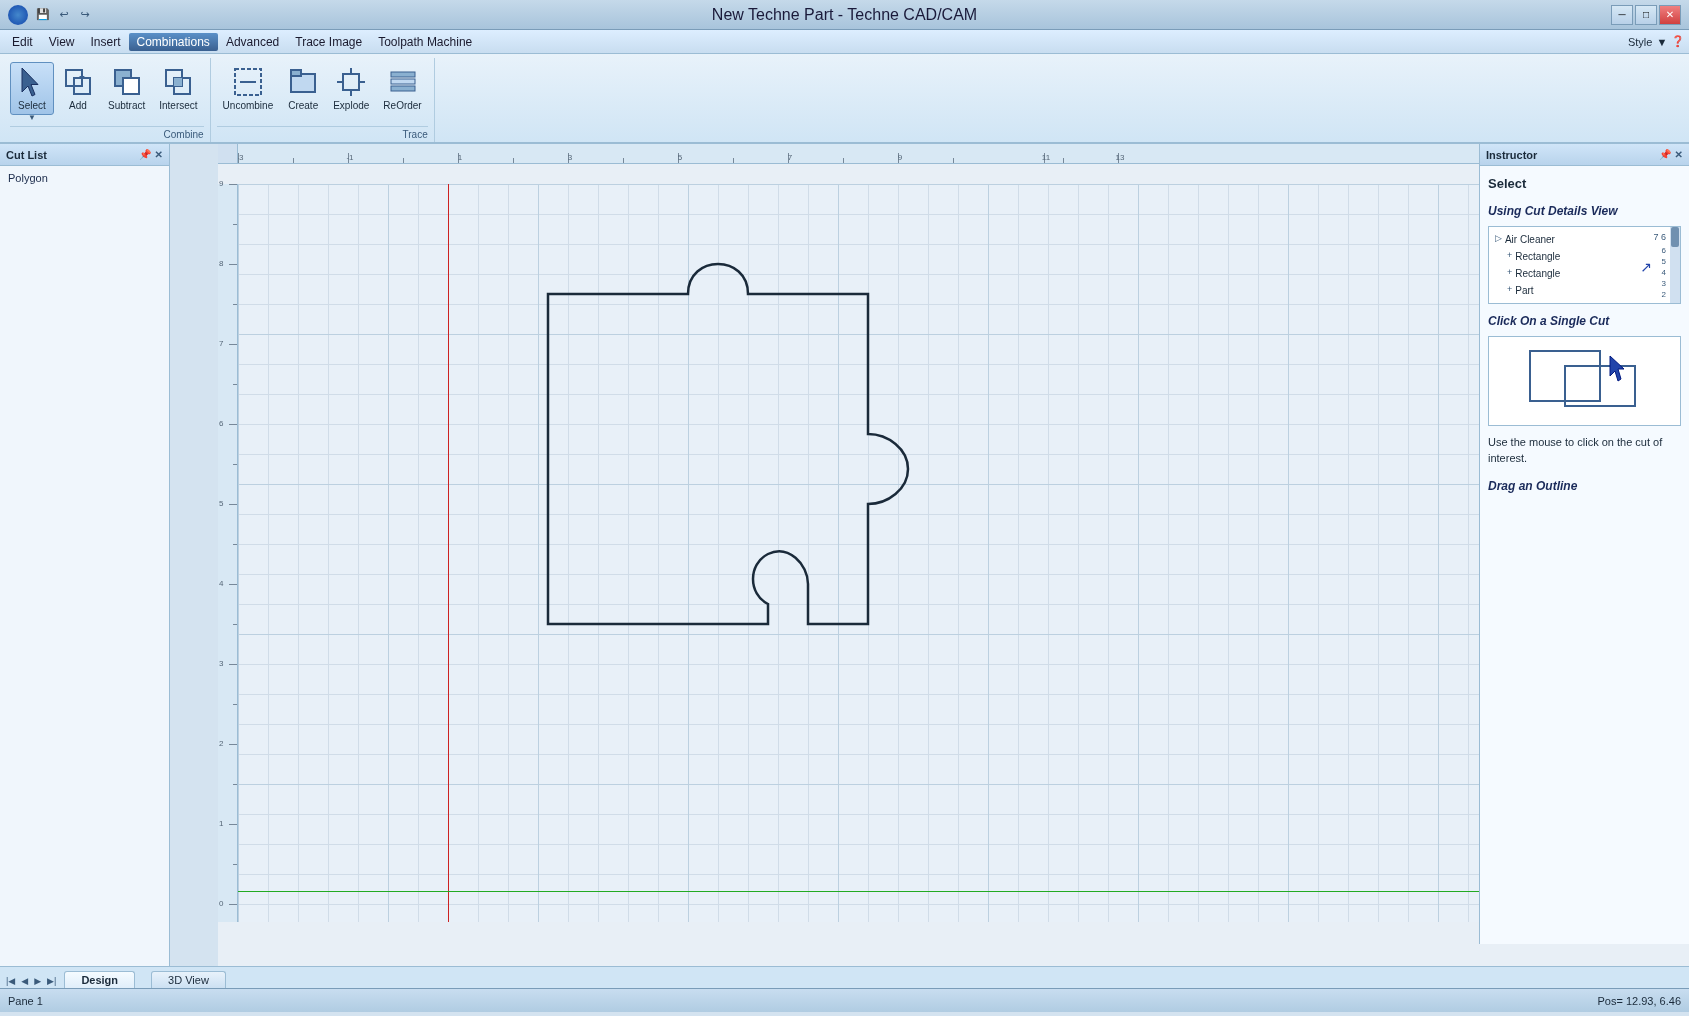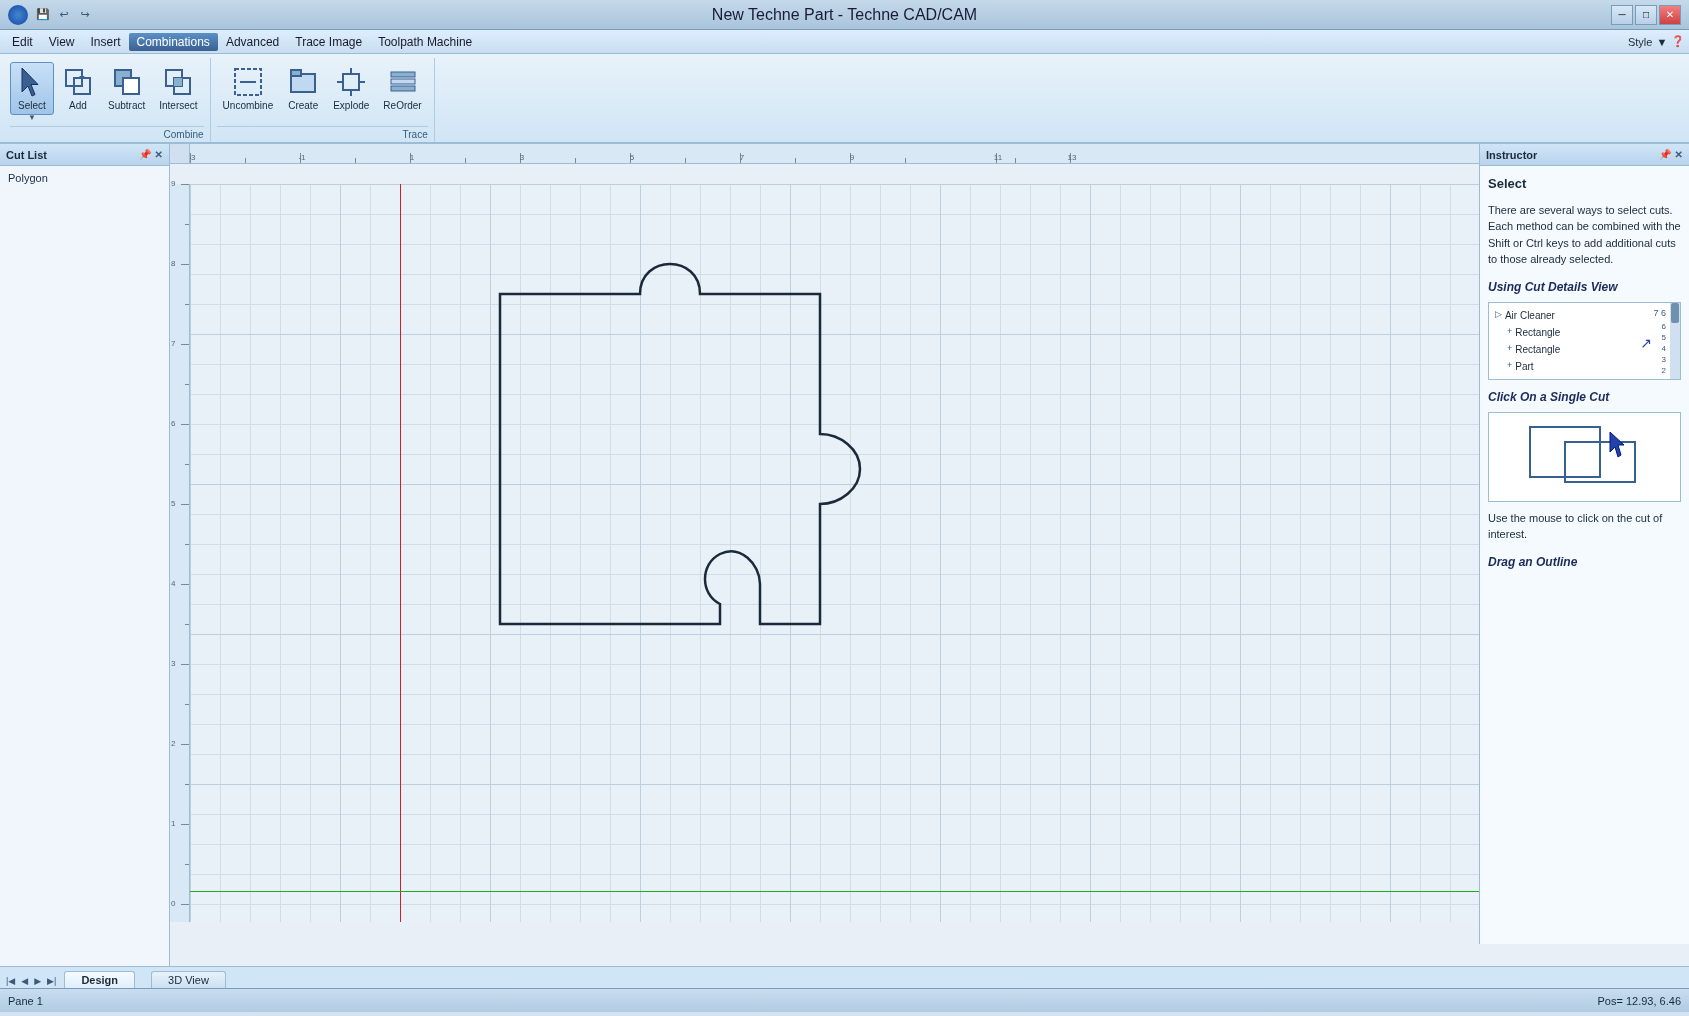--- a/index.html
+++ b/index.html
@@ -503,21 +503,21 @@
             <rect x="4" y="20" width="24" height="5" fill="#8ab0d0" stroke="#3a6090" stroke-width="1"></rect>
           </svg>
         </div>
         <div class="btn-label">ReOrder</div>
       </div>
     </div>
     <div class="ribbon-group-label">Trace</div>
   </div>
 </div>
 
-<div id="main-area" style="height: calc(1016px - 30px - 24px - 90px - 26px - 24px); display:flex;">
+<div id="main-area" style="height: calc(1016px - 30px - 24px - 90px - 26px - 24px); display:flex;gap:48px;">
 
   <div id="cut-list">
     <div id="cut-list-header">
       <span>Cut List</span>
       <div class="cut-list-controls">
         <span class="cut-list-ctrl-btn">📌</span>
         <span class="cut-list-ctrl-btn">✕</span>
       </div>
     </div>
     <div id="cut-list-content">
@@ -699,21 +699,20 @@
     <div id="instructor" style="position:absolute;top:0;right:0;width:210px;bottom:22px;border-left:1px solid #9bbcd4;background:#f5faff;overflow-y:auto;z-index:10;">
       <div id="instructor-header">
         <span>Instructor</span>
         <div class="cut-list-controls">
           <span class="cut-list-ctrl-btn">📌</span>
           <span class="cut-list-ctrl-btn">✕</span>
         </div>
       </div>
       <div id="instructor-content">
         <h3>Select</h3>
-        <p>There are several ways to select cuts. Each method can be combined with the Shift or Ctrl keys to add additional cuts to those already selected.</p>
         <h4>Using Cut Details View</h4>
 
         <div class="mini-tree">
           <div class="mini-tree-row">
             <span class="expand-icon">▷</span>
             <span>Air Cleaner</span>
           </div>
           <div class="mini-tree-row" style="padding-left:14px;">
             <span class="expand-icon">+</span>
             <span>Rectangle</span>

